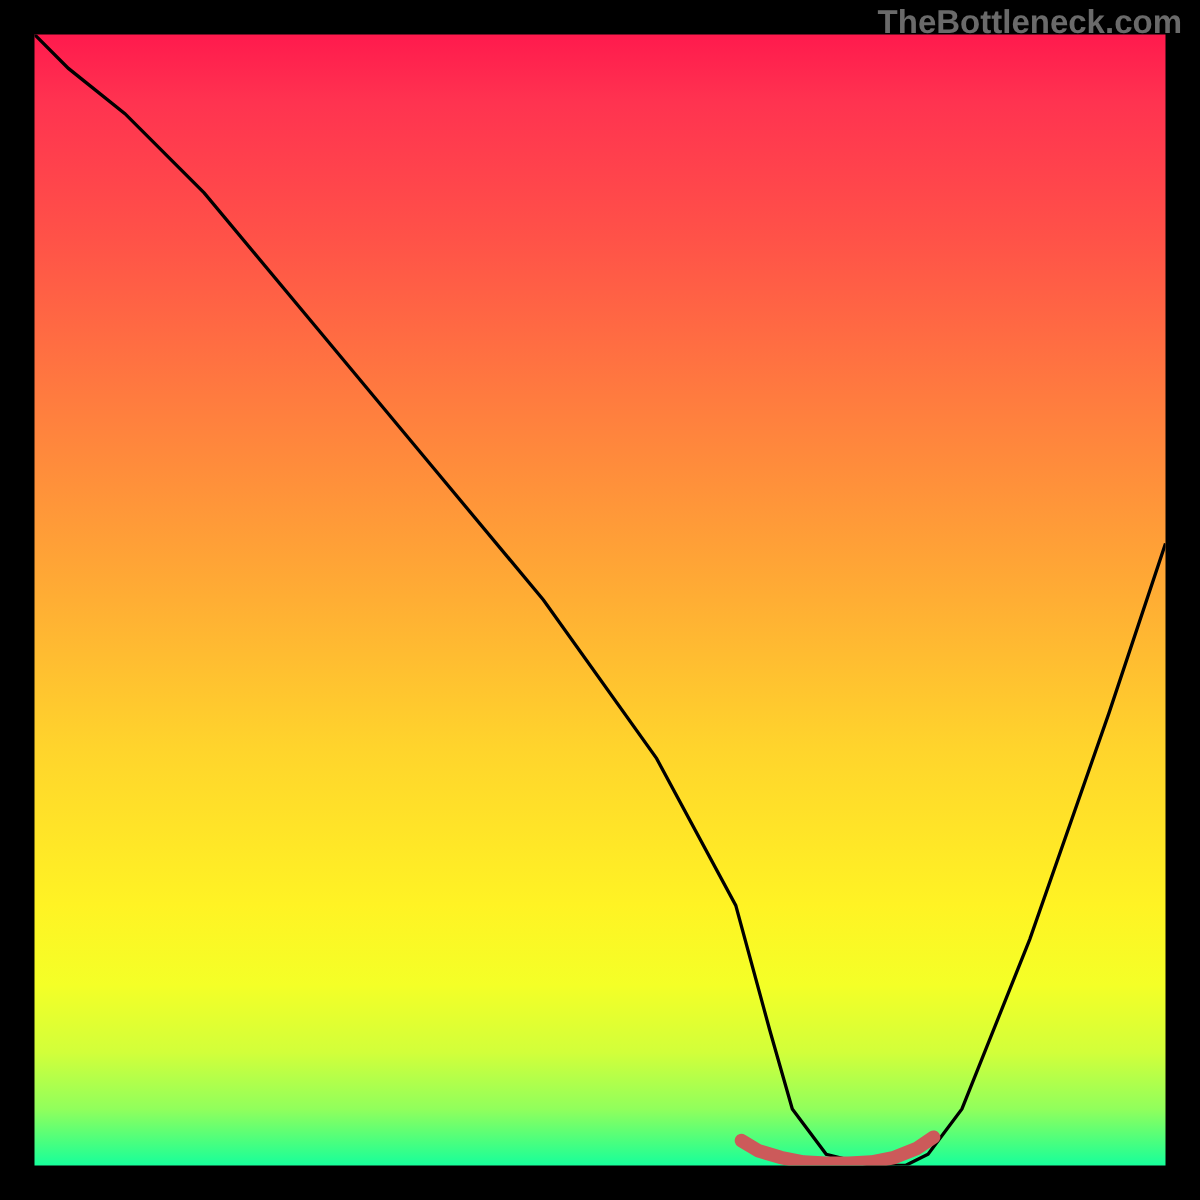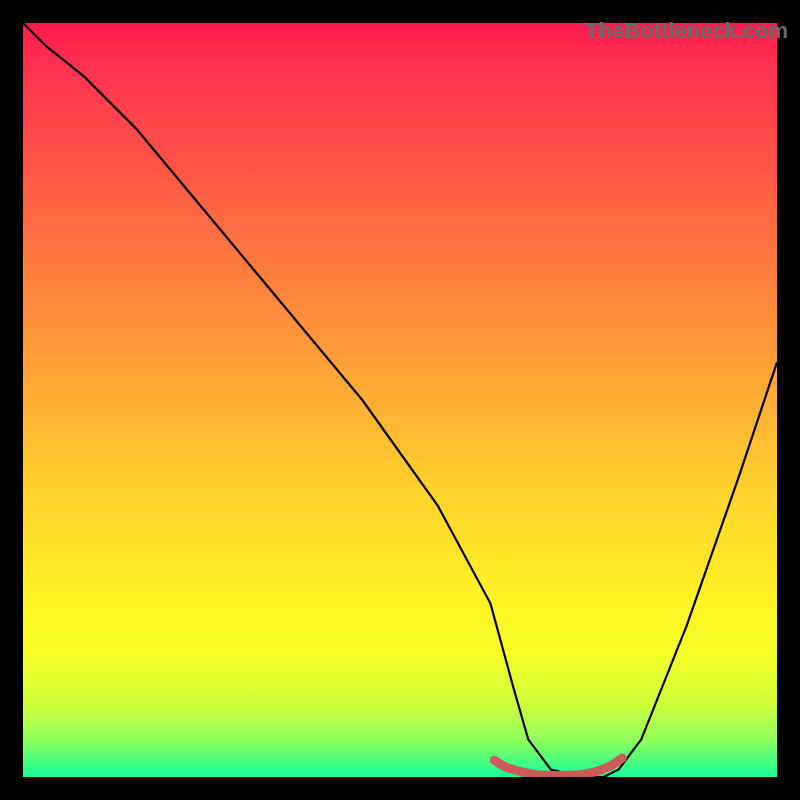--- a/index.html
+++ b/index.html
@@ -5,21 +5,21 @@
   * { margin: 0; padding: 0; box-sizing: border-box; }
   body {
     width: 800px;
     height: 800px;
     background: #000;
     position: relative;
     font-family: Arial, sans-serif;
   }
   .watermark {
     position: absolute;
-    top: 18px;
+    top: 2px;
     right: 12px;
     color: #6a6a6a;
     font-size: 22px;
     font-weight: bold;
     z-index: 10;
   }
   .plot-area {
     position: absolute;
     left: 23px;
     top: 23px;

